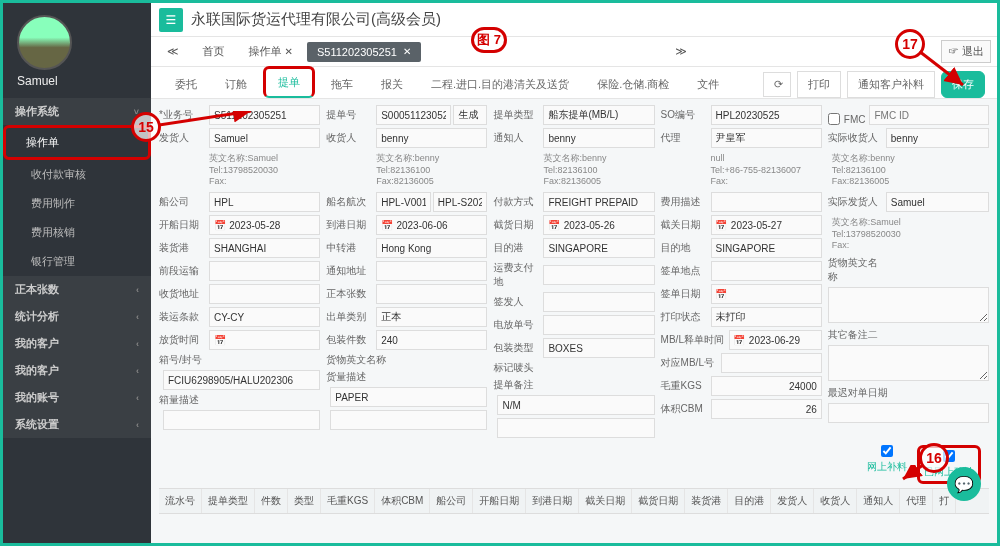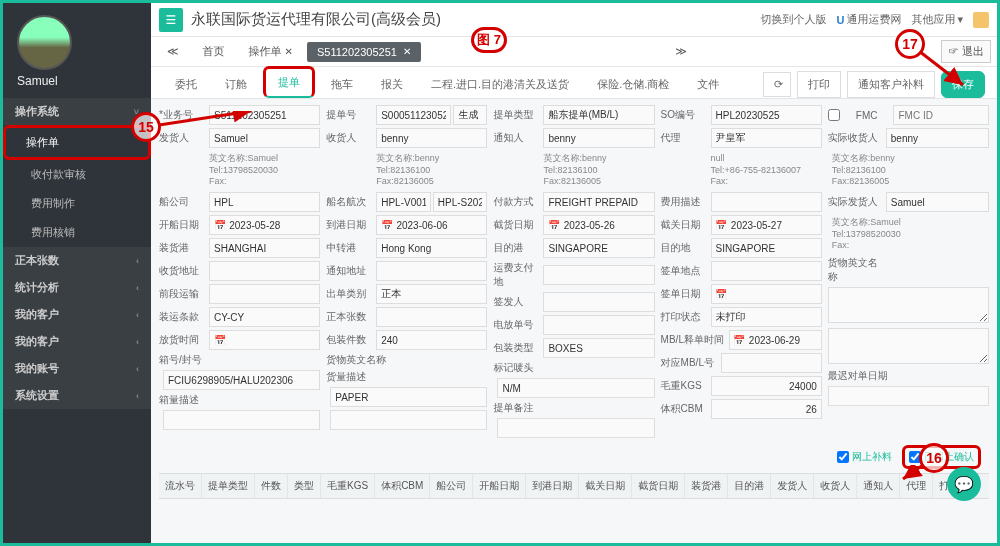--- a/index.html
+++ b/index.html
@@ -37,42 +37,43 @@
 .cols { display:flex; gap:6px; }
 .col { flex:1; min-width:0; }
 .frow { display:flex; align-items:center; margin-bottom:3px; font-size:10px; color:#666; }
 .flab { width:50px; flex-shrink:0; text-align:left; padding-right:4px; }
 .fval { flex:1; }
 .finput { width:100%; height:20px; font-size:10px; padding:0 4px; border:1px solid #ddd; background:#fafafa; color:#333; }
 .fstatic { font-size:9px; color:#888; line-height:1.3; padding:2px 0 4px 50px; }
 .dd::after { content:"▾"; margin-left:2px; color:#aaa; }
 .split { display:flex; gap:2px; }
 .split .finput { flex:1; }
-.fmcbox { display:flex; align-items:center; gap:16px; font-size:10px; }
+.fmcbox { display:flex; align-items:flex-end; gap:4px; font-size:10px; }
 .chk { width:12px; height:12px; }
 .chkrow { display:flex; gap:10px; justify-content:flex-end; font-size:10px; color:#1abc9c; padding:4px 8px; }
-.chkrow label { display:flex; gap:3px; align-items:center; }
+.chkrow label { display:flex; gap:3px; align-items:center;flex-direction:column; }
 .thead { display:flex; background:#f0f3f4; border-top:1px solid #ddd; border-bottom:1px solid #ddd; font-size:10px; color:#555; }
 .th { padding:5px 6px; border-right:1px solid #e5e5e5; white-space:nowrap; }
 .fab { position:absolute; right:16px; bottom:42px; width:34px; height:34px; border-radius:50%; background:#1abc9c; color:#fff; display:flex; align-items:center; justify-content:center; font-size:16px; z-index:40; }
 </style>
 </head>
 <body>
 
 <div class="sidebar">
   <div class="avatar"></div>
   <div class="uname">Samuel</div>
   <div class="sb-head">
       <span>操作系统</span>
       <span class="chev">˅</span>
     </div>
   <div class="sb-item active red-box" style="padding-left:20px">操作单</div>
   <div class="sb-item">收付款审核</div>
   <div class="sb-item">费用制作</div>
   <div class="sb-item">费用核销</div>
+  <div class="sb-item">银行管理</div>
   <div class="sb-head">
       <span>正本张数</span>
       <span class="chev">‹</span>
     </div>
   <div class="sb-head">
       <span>统计分析</span>
       <span class="chev">‹</span>
     </div>
   <div class="sb-head">
       <span>我的客户</span>
@@ -108,32 +109,20 @@
   </svg>
 <div class="red-circle" style="left:916px;top:440px">16</div>
 <svg class="red-arrow" style="left:898px;top:462px" width="30" height="20">
     <line x1="22" y1="0" x2="2" y2="14" stroke="#d40000" stroke-width="3" marker-end="url(#ah)"></line>
   </svg>
 
 <div class="main">
   <div class="topbar">
     <div class="burger">☰</div>
     <div class="title">永联国际货运代理有限公司(高级会员)</div>
-    <div class="top-links">
-      <span class="ulink">切换到个人版</span>
-      <span class="ulink">
-          <span class="u-badge">U</span>
-          <span>通用运费网</span>
-        </span>
-      <span class="ulink">
-          <span>其他应用</span>
-          <span>▾</span>
-        </span>
-      <span class="ulink" style="background:#f5c36a;width:16px;height:16px;border-radius:2px"></span>
-    </div>
   </div>
 
   <div class="tabrow">
     <span class="tabbtn">≪</span>
     <span class="tabbtn">首页</span>
     <span class="tabbtn"><span>操作单</span> <span class="tabclose">✕</span></span>
     <span class="tabbtn dark">
         <span>S511202305251</span>
         <span class="tabclose">✕</span>
       </span>
@@ -179,25 +168,25 @@
           </div>
         <div class="frow">
             <div class="flab">开船日期</div>
             <div class="fval"><input class="finput" value="📅 2023-05-28" style=""></div>
           </div>
         <div class="frow">
             <div class="flab">装货港</div>
             <div class="fval"><input class="finput dd" value="SHANGHAI" style=""></div>
           </div>
         <div class="frow">
+            <div class="flab">前段运输</div>
+            <div class="fval"><input class="finput" style=""></div>
+          </div>
+        <div class="frow">
             <div class="flab">收货地址</div>
-            <div class="fval"><input class="finput" style=""></div>
-          </div>
-        <div class="frow">
-            <div class="flab">前段运输</div>
             <div class="fval"><input class="finput" style=""></div>
           </div>
         <div class="frow">
             <div class="flab">装运条款</div>
             <div class="fval"><input class="finput dd" value="CY-CY" style=""></div>
           </div>
         <div class="frow">
             <div class="flab">放货时间</div>
             <div class="fval"><input class="finput" value="📅" style=""></div>
           </div>
@@ -243,26 +232,26 @@
           </div>
         <div class="frow">
             <div class="flab">中转港</div>
             <div class="fval"><input class="finput dd" value="Hong Kong" style=""></div>
           </div>
         <div class="frow">
             <div class="flab">通知地址</div>
             <div class="fval"><input class="finput" style=""></div>
           </div>
         <div class="frow">
+            <div class="flab">正本张数</div>
+            <div class="fval"><input class="finput" style=""></div>
+          </div>
+        <div class="frow">
             <div class="flab">出单类别</div>
             <div class="fval"><input class="finput dd" value="正本" style=""></div>
-          </div>
-        <div class="frow">
-            <div class="flab">正本张数</div>
-            <div class="fval"><input class="finput" style=""></div>
           </div>
         <div class="frow">
             <div class="flab">包装件数</div>
             <div class="fval"><input class="finput" value="240" style=""></div>
           </div>
         <div class="frow">
             <div class="flab" style="width:auto">货物英文名称</div>
           </div>
         <div class="frow">
             <div class="flab">货量描述</div>
@@ -312,24 +301,24 @@
             <div class="fval"><input class="finput" style=""></div>
           </div>
         <div class="frow">
             <div class="flab">包装类型</div>
             <div class="fval"><input class="finput dd" value="BOXES" style=""></div>
           </div>
         <div class="frow">
             <div class="flab">标记唛头</div>
           </div>
         <div class="frow">
+            <div class="flab">提单备注</div>
+          </div>
+        <div class="frow">
             <div class="fval" style="padding-left:4px"><input class="finput" value="N/M" style=""></div>
-          </div>
-        <div class="frow">
-            <div class="flab">提单备注</div>
           </div>
         <div class="frow">
             <div class="fval" style="padding-left:4px"><input class="finput" style=""></div>
           </div>
       </div>
 
       <div class="col">
         <div class="frow">
             <div class="flab">SO编号</div>
             <div class="fval"><input class="finput" value="HPL20230525" style=""></div>
@@ -401,20 +390,23 @@
             <div class="fval"><input class="finput dd" value="Samuel" style=""></div>
           </div>
         <div class="fstatic" style="white-space:pre-line;padding-left:4px">英文名称:Samuel
 Tel:13798520030
 Fax:</div>
         <div class="frow">
             <div class="flab" style="width:58px">货物英文名称</div>
           </div>
         <div class="frow">
             <div class="fval"><textarea class="finput" style="height: 36px;"></textarea></div>
+          </div>
+        <div class="frow">
+            <div class="flab" style="width:58px">其它备注二</div>
           </div>
         <div class="frow">
             <div class="fval"><textarea class="finput" style="height: 36px;"></textarea></div>
           </div>
         <div class="frow">
             <div class="flab" style="width:70px">最迟对单日期</div>
           </div>
         <div class="frow">
             <div class="fval"><input class="finput" style=""></div>
           </div>

